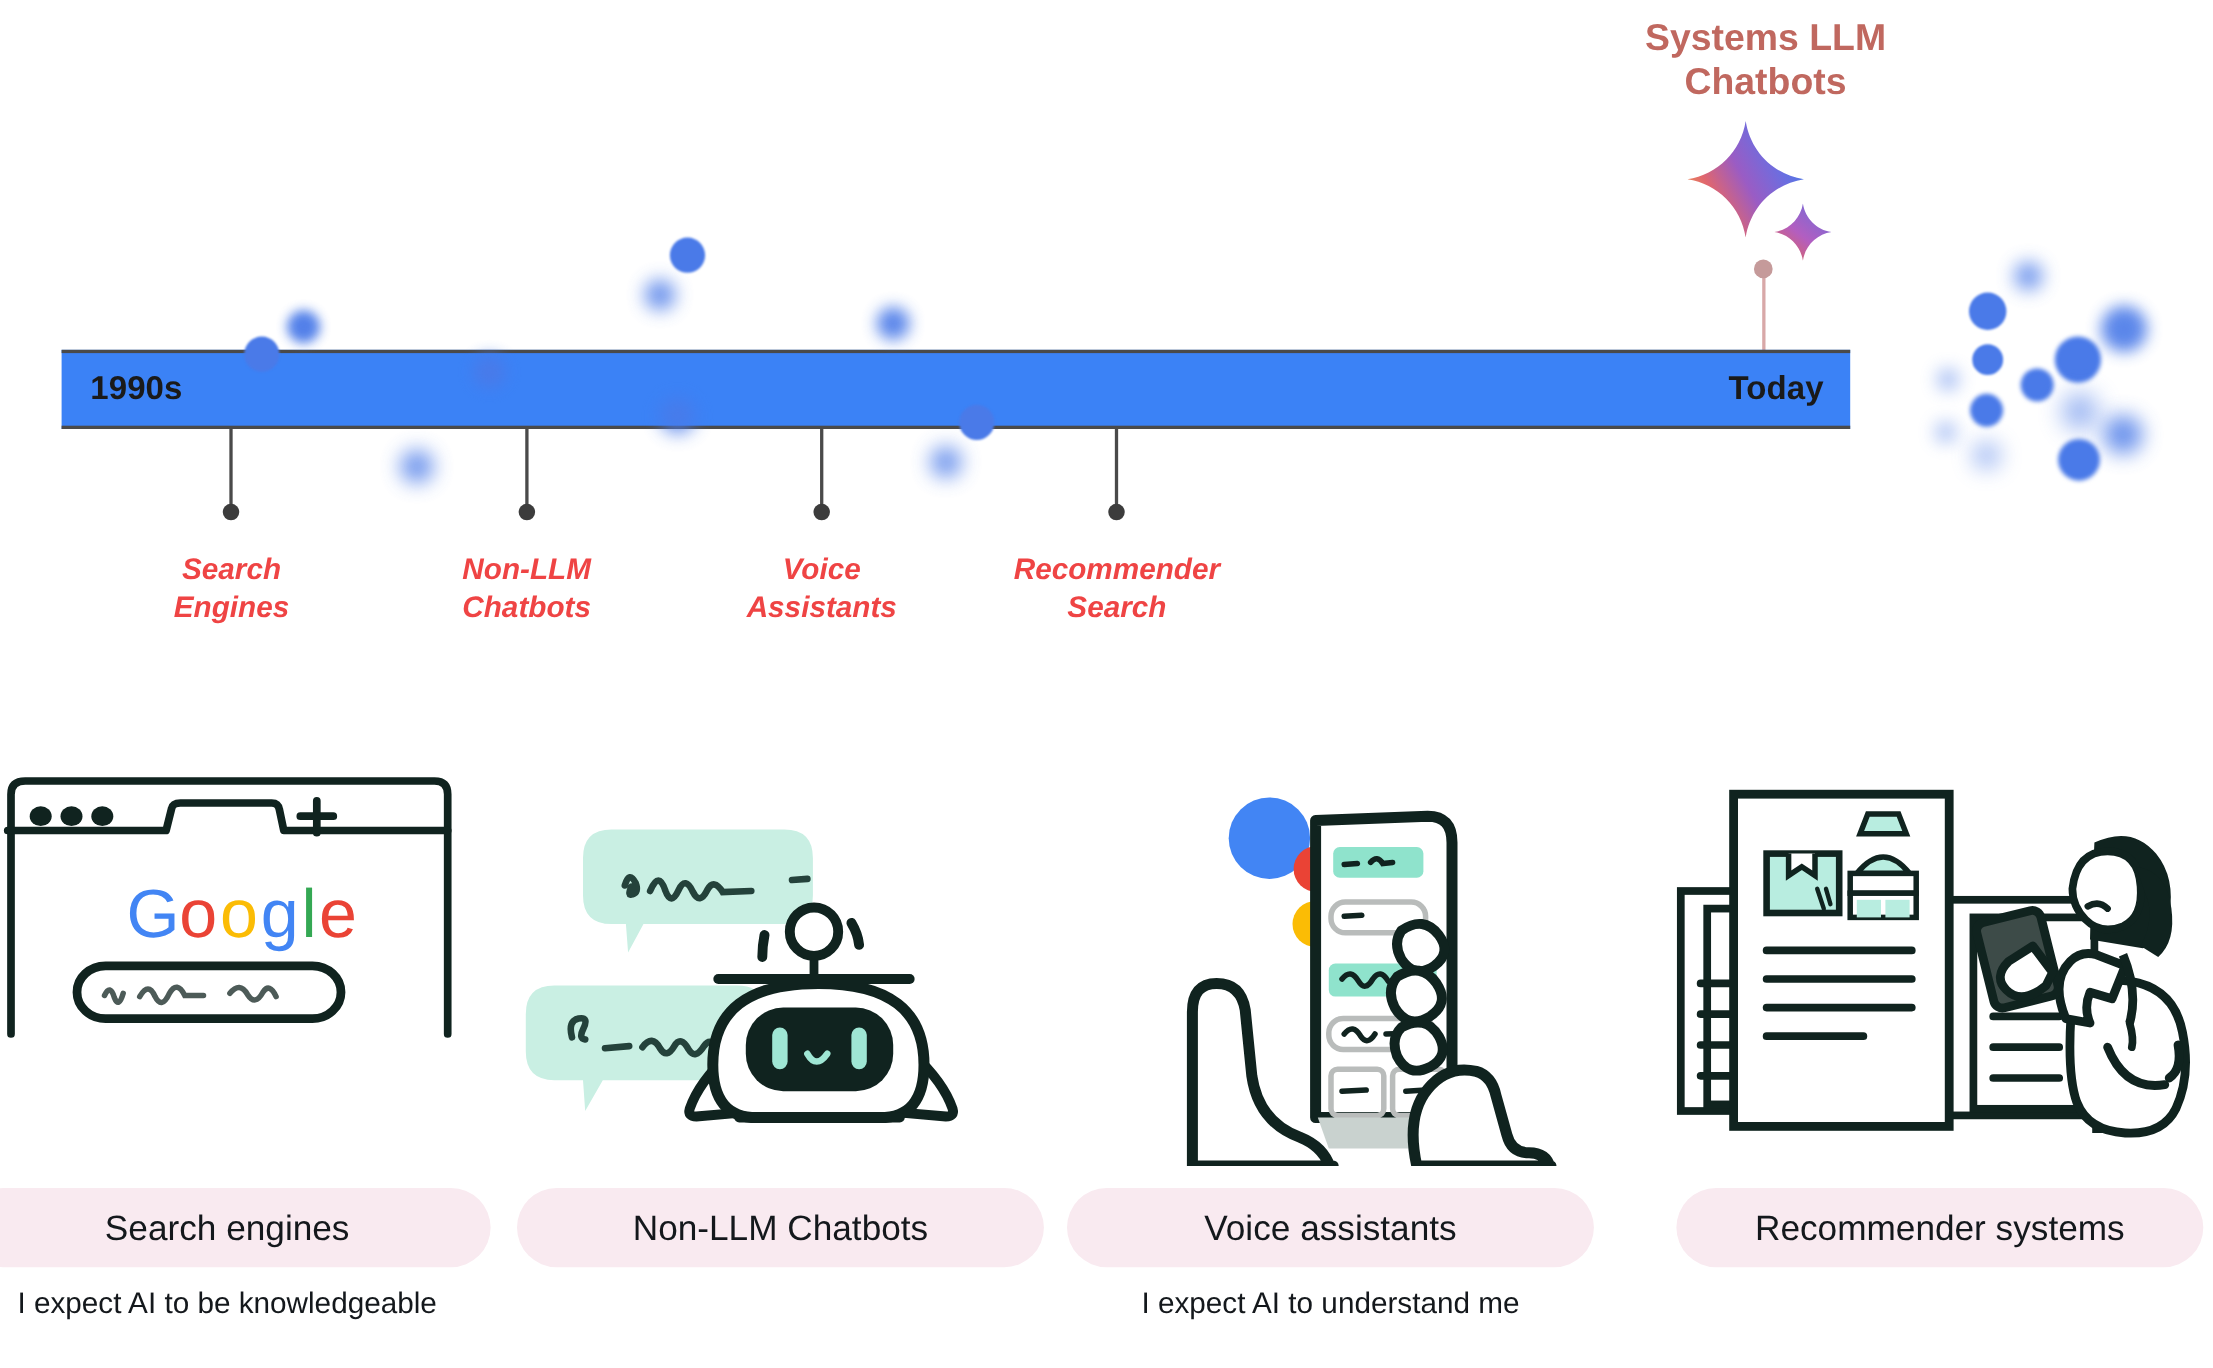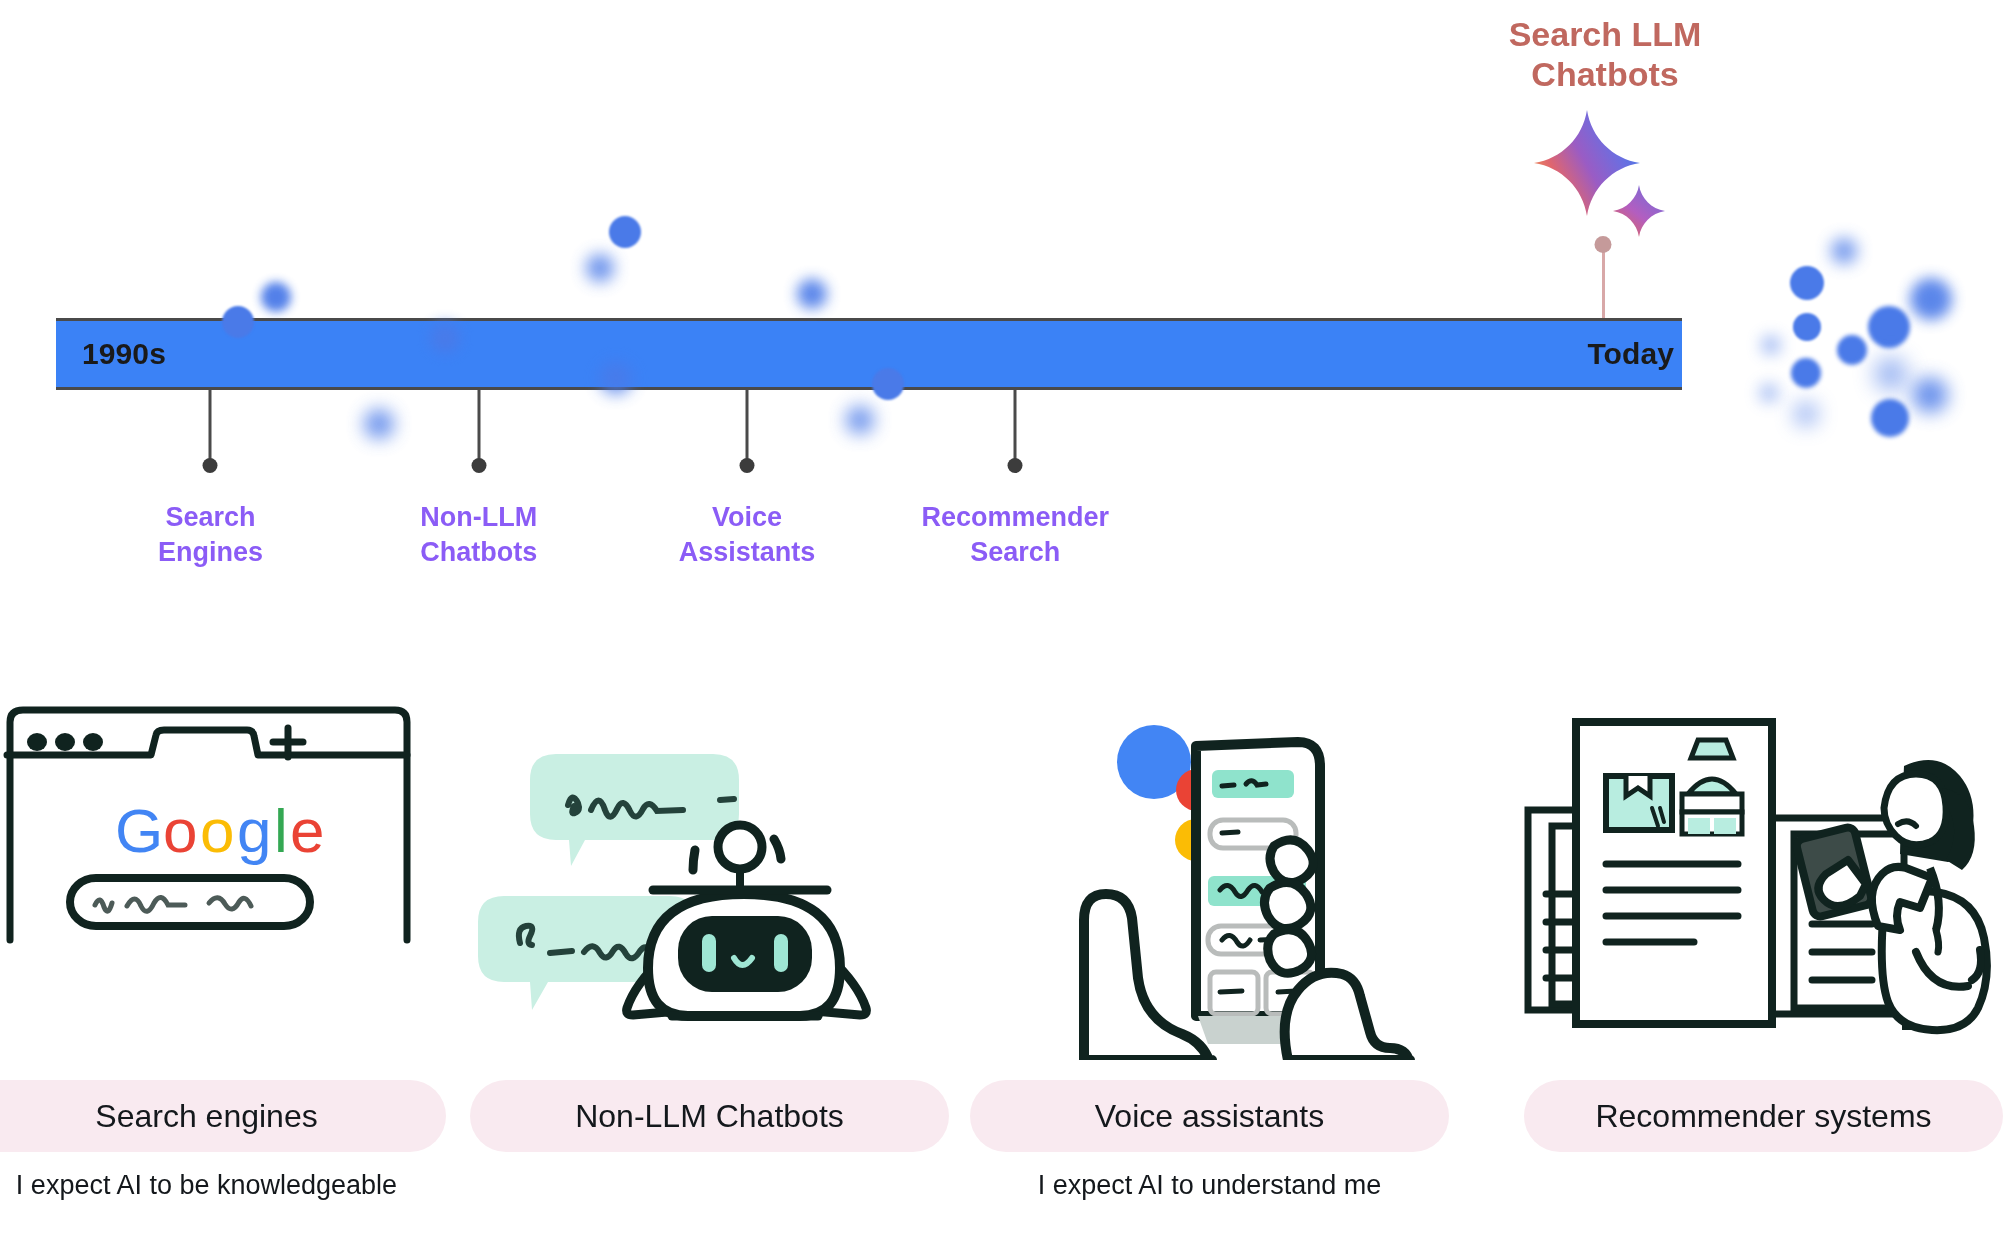--- a/index.html
+++ b/index.html
@@ -19,36 +19,36 @@
     background:#3b82f6;
     border-top:3px solid #4a4a4a;
     border-bottom:3px solid #4a4a4a;
     z-index:4;
   }
   .tl-band .edge-label {
     position:absolute; top:50%; transform:translateY(-50%);
     font-size:30px; font-weight:700; color:#1a1a1a; letter-spacing:.1px;
   }
   .tl-band .edge-left  { left:26px; }
-  .tl-band .edge-right { right:8px;margin-left:40px; }
+  .tl-band .edge-right { right:24px;margin-left:40px; }
 
   
   .tick { position:absolute; z-index:5; }
   .tick .stem {
     position:absolute; left:50%; top:0; width:3px; height:100%;
     background:#4a4a4a; transform:translateX(-50%);
   }
   .tick .knob {
     position:absolute; left:50%; bottom:-7px; width:15px; height:15px;
     background:#3c3c3c; border-radius:50%; transform:translateX(-50%);
   }
   .tick-label {
     position:absolute; z-index:5; text-align:center;
-    font-size:27px; font-weight:700; line-height:1.28; color:#8b5cf6;
-    transform:translateX(-50%); white-space:pre-line;
+    font-size:27px; font-weight:700; line-height:1.28; color:#ef4444;
+    transform:translateX(-50%); white-space:pre-line;font-style:italic;
   }
 
   
   .today-stem {
     position:absolute; width:3px; background:#d8a8a8; z-index:3;
   }
   .today-knob {
     position:absolute; width:17px; height:17px; border-radius:50%;
     background:#c59a9a; z-index:3; transform:translateX(-50%);
   }
@@ -88,21 +88,21 @@
     position:absolute; left:8px; right:8px; top:468px;
     text-align:center; font-size:27px; font-weight:400;
     color:#14181c; line-height:1.32;
   }
 </style>
 </head>
 <body>
 
 <div id="stage">
 
-  <div class="headline" style="left:1605px; top:14px; width:420px;">Search LLM
+  <div class="headline" style="left:1605px; top:14px; width:420px;">Systems LLM
 Chatbots</div>
 
   <div class="spark" style="left:1534px; top:110px; width:106px; height:106px;">
     <svg viewBox="0 0 100 100">
       <defs>
         <linearGradient id="gradBig" x1="0" y1="0.75" x2="1" y2="0.2">
           <stop offset="0%" stop-color="#f09a4e"></stop>
           <stop offset="22%" stop-color="#e0666e"></stop>
           <stop offset="48%" stop-color="#9a5cc4"></stop>
           <stop offset="75%" stop-color="#6b6ee0"></stop>

